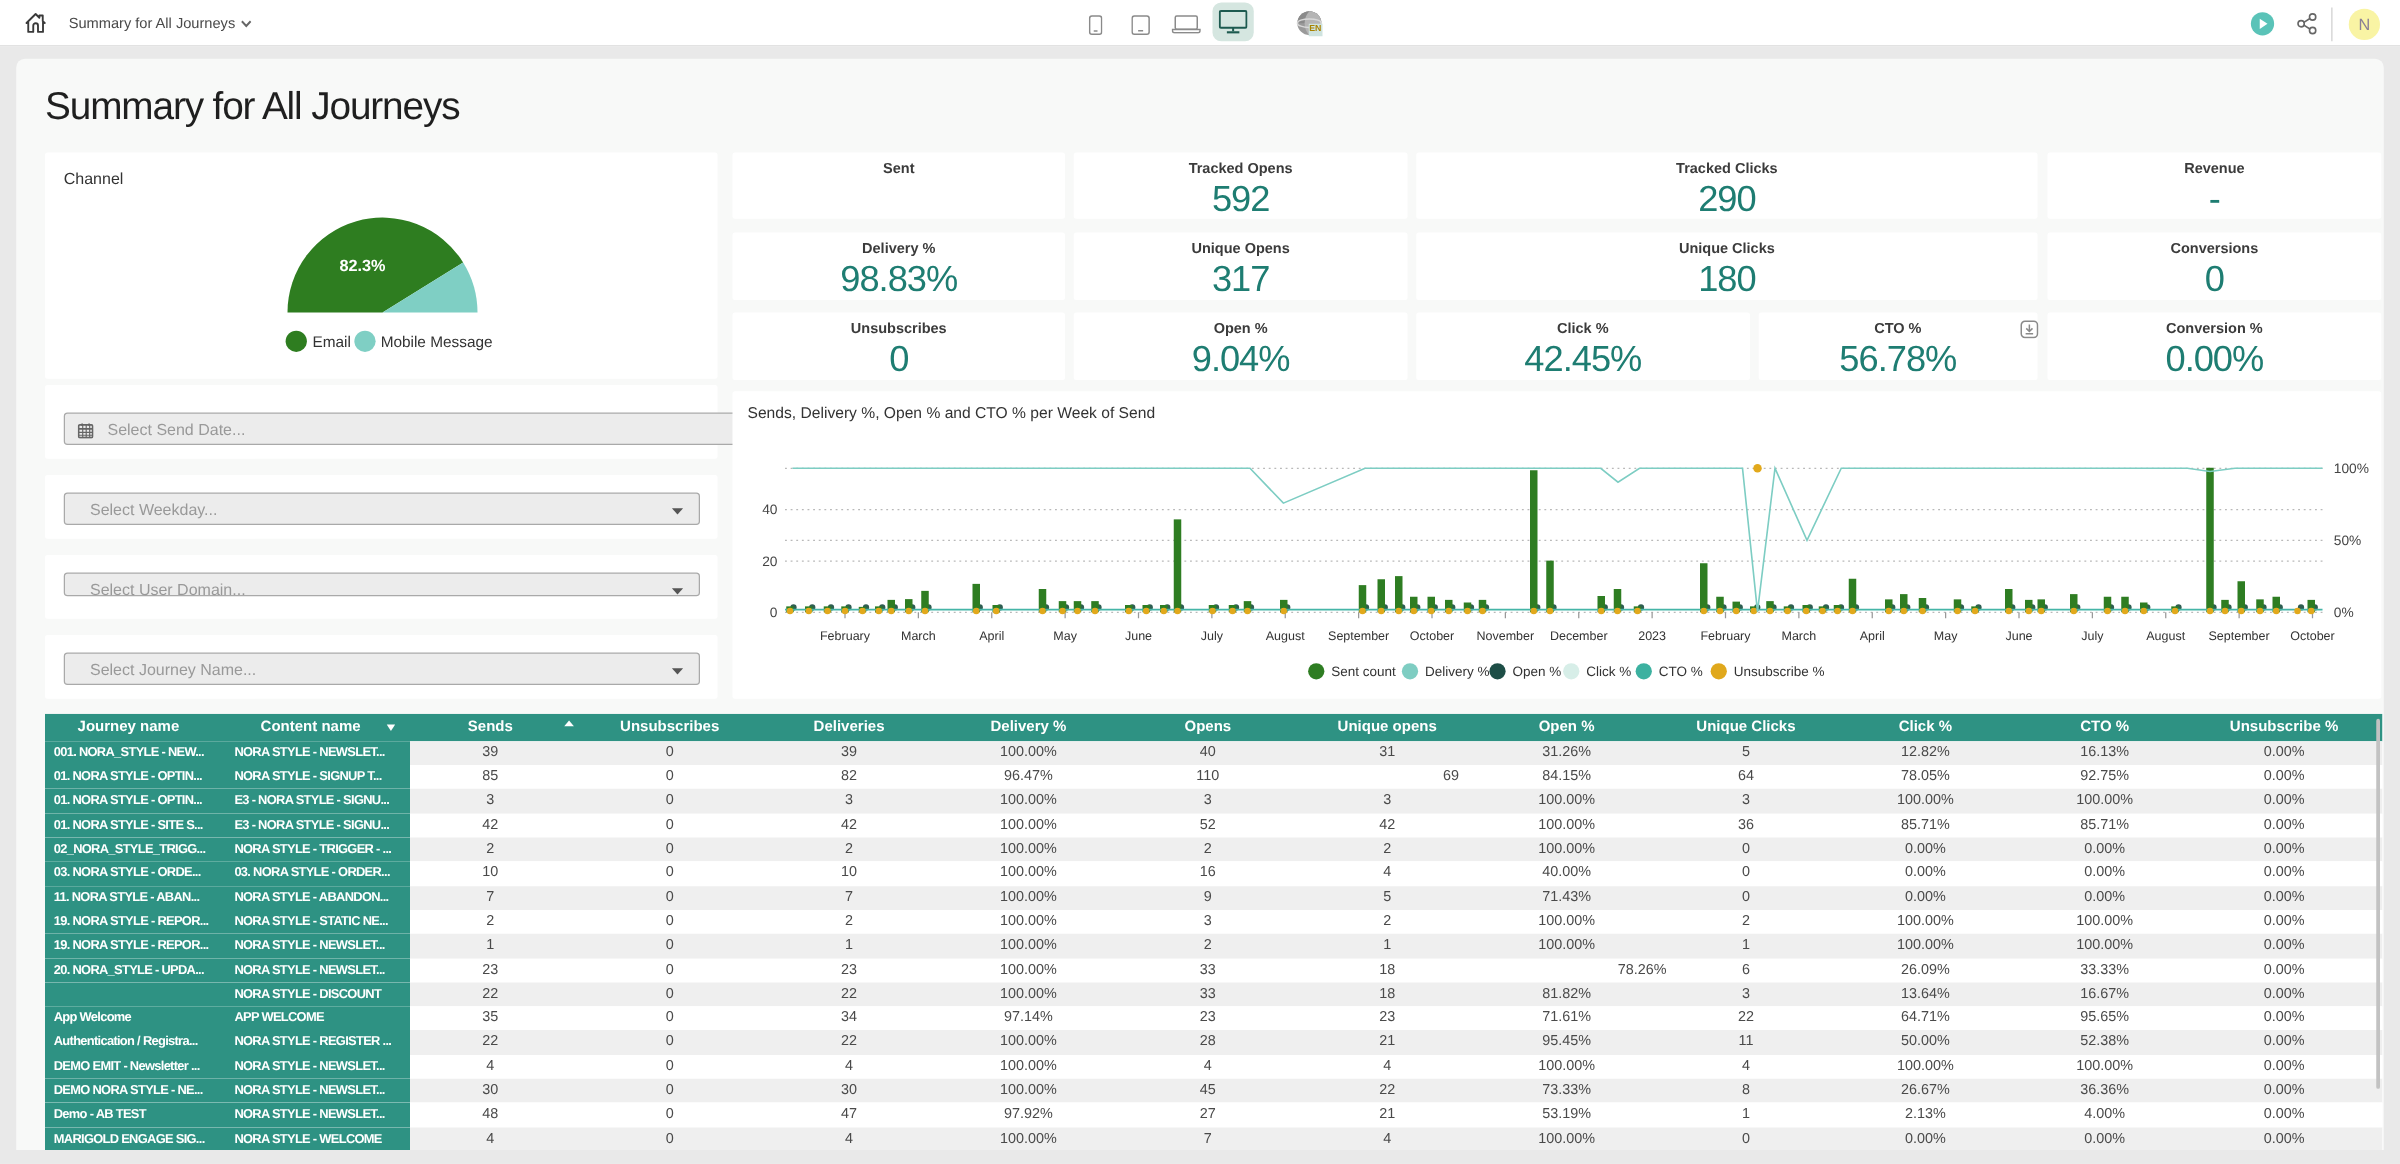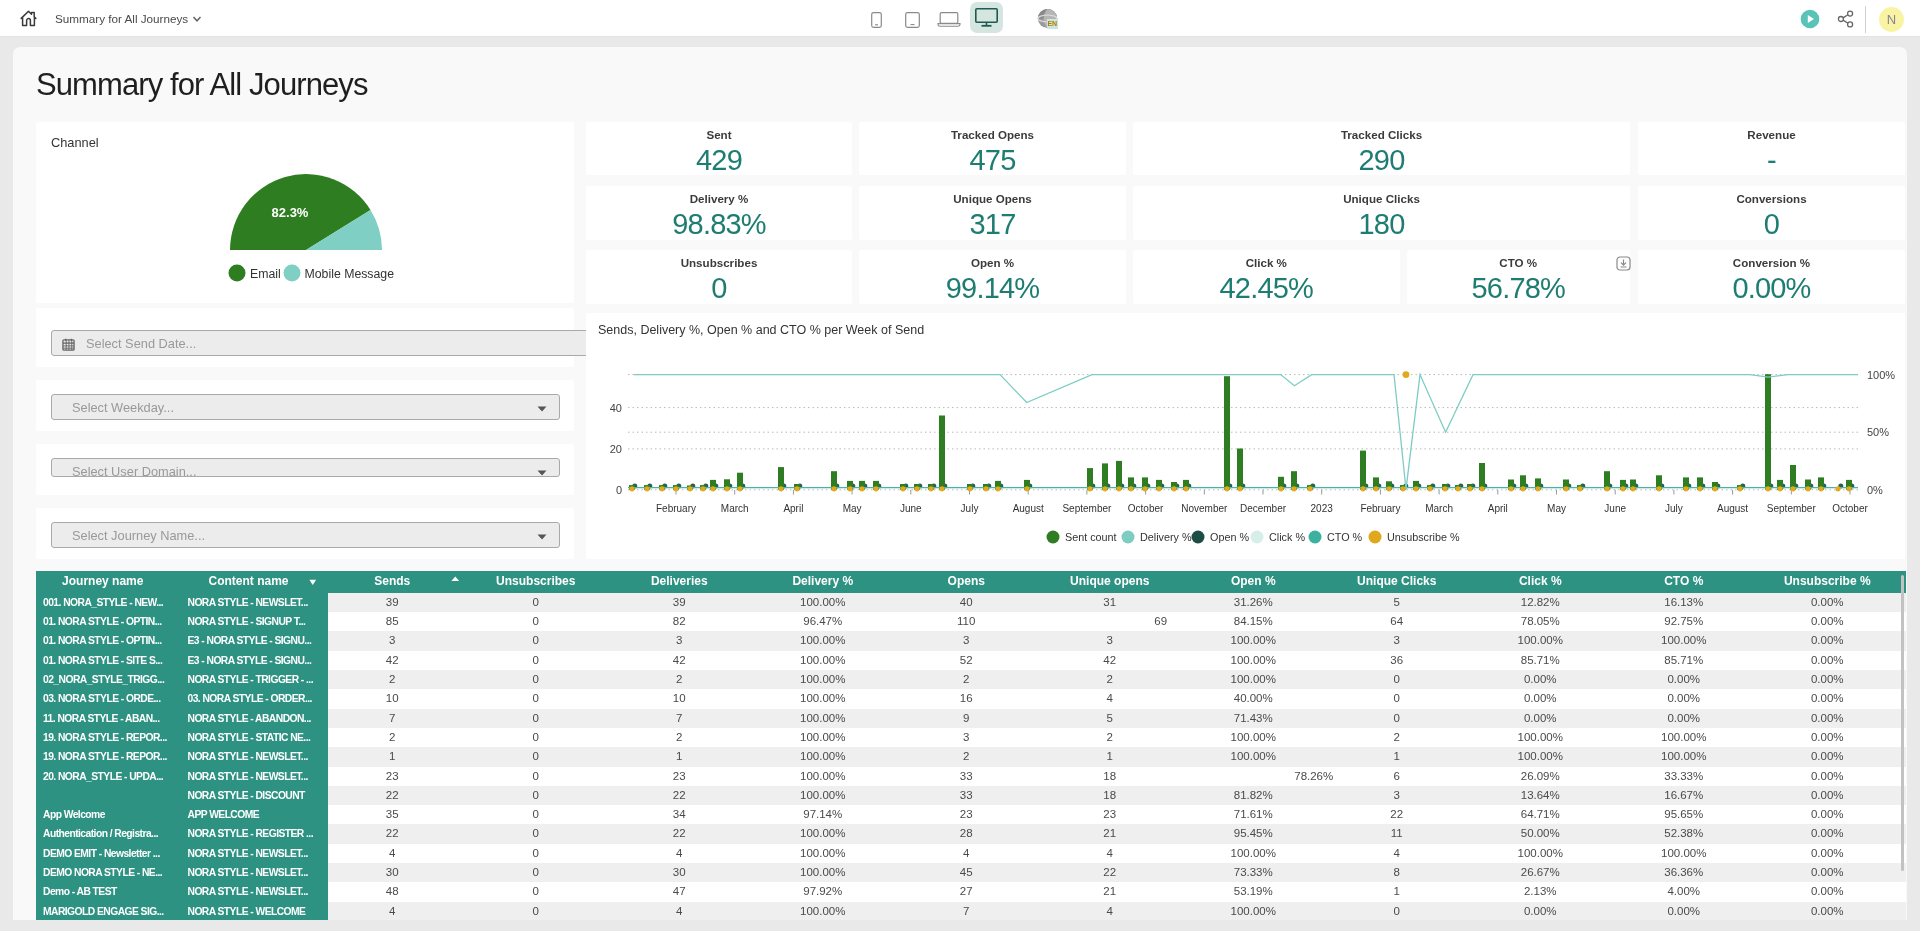--- a/index.html
+++ b/index.html
@@ -127,25 +127,24 @@
     </div>
     <div class="card" style="left:23px;top:460.6px;width:538px;height:51.5px"></div>
     <div class="field" style="left:38px;top:474.7px;width:509px;height:26.5px">
       <svg width="10" height="6" viewBox="0 0 10 6" style="position:absolute;right:12px;top:11px">
         <path d="M0.5 0.5 L9.5 0.5 L5 5.5 Z" fill="#555"></path>
       </svg>
       <span style="position:absolute;left:20px;top:5.5px">Select Journey Name...</span>
     </div>
 <div class="kpi" style="left:573px;top:75px;width:266px;height:52.5px">
       <div class="kl">Sent</div>
-      <div class="kv">429</div>
     </div>
     <div class="kpi" style="left:846px;top:75px;width:267px;height:52.5px">
       <div class="kl">Tracked Opens</div>
-      <div class="kv">475</div>
+      <div class="kv">592</div>
     </div>
     <div class="kpi" style="left:1120px;top:75px;width:497px;height:52.5px">
       <div class="kl">Tracked Clicks</div>
       <div class="kv">290</div>
     </div>
     <div class="kpi" style="left:1625px;top:75px;width:267px;height:52.5px">
       <div class="kl">Revenue</div>
       <div class="kv">-</div>
     </div>
     <div class="kpi" style="left:573px;top:139px;width:266px;height:54px">
@@ -163,21 +162,21 @@
     <div class="kpi" style="left:1625px;top:139px;width:267px;height:54px">
       <div class="kl">Conversions</div>
       <div class="kv">0</div>
     </div>
     <div class="kpi" style="left:573px;top:202.5px;width:266px;height:54px">
       <div class="kl">Unsubscribes</div>
       <div class="kv">0</div>
     </div>
     <div class="kpi" style="left:846px;top:202.5px;width:267px;height:54px">
       <div class="kl">Open %</div>
-      <div class="kv">99.14%</div>
+      <div class="kv">9.04%</div>
     </div>
     <div class="kpi" style="left:1120px;top:202.5px;width:266.5px;height:54px">
       <div class="kl">Click %</div>
       <div class="kv">42.45%</div>
     </div>
     <div class="kpi" style="left:1393.5px;top:202.5px;width:223.5px;height:54px">
       <svg width="15" height="15" viewBox="0 0 15 15" style="position:absolute;right:-1px;top:6px">
         <rect x="1" y="1" width="13" height="13" rx="3" fill="none" stroke="#8a8a8a" stroke-width="1.2"></rect>
         <path d="M7.5 3.5 V9 M5 6.7 L7.5 9.2 L10 6.7 M4.5 11 H10.5" fill="none" stroke="#8a8a8a" stroke-width="1.2"></path>
       </svg>

